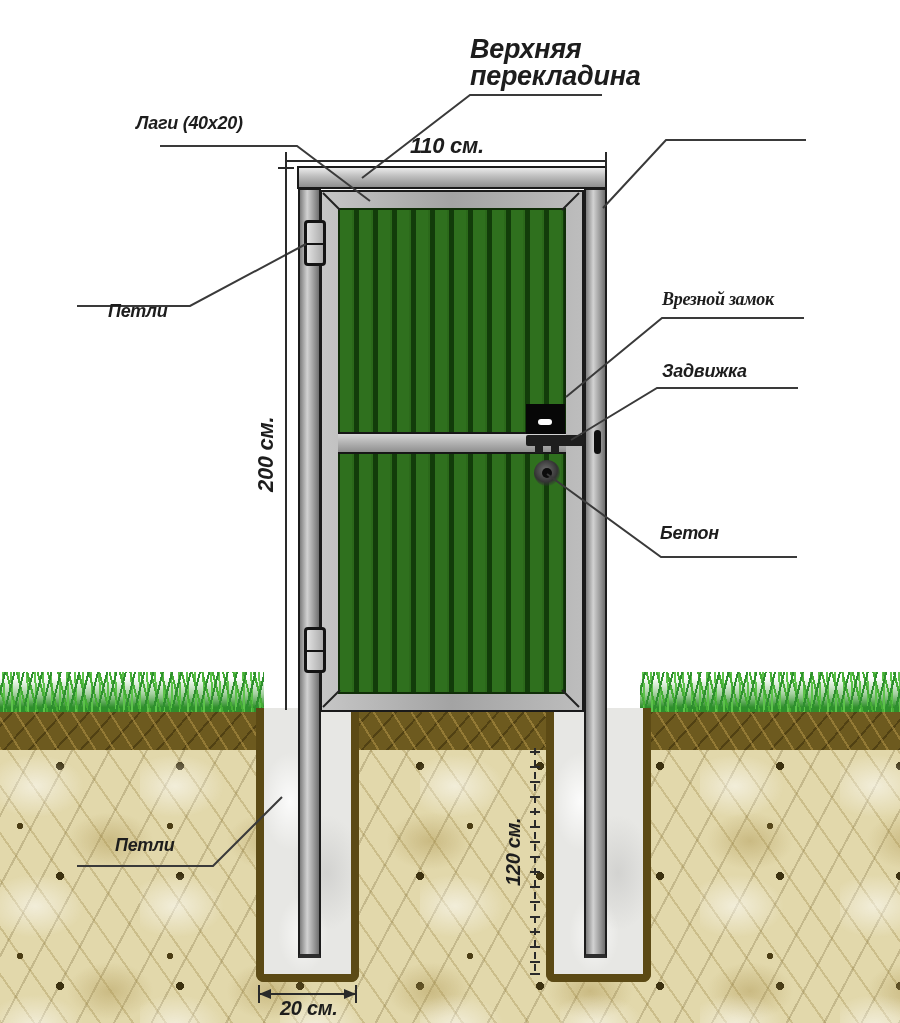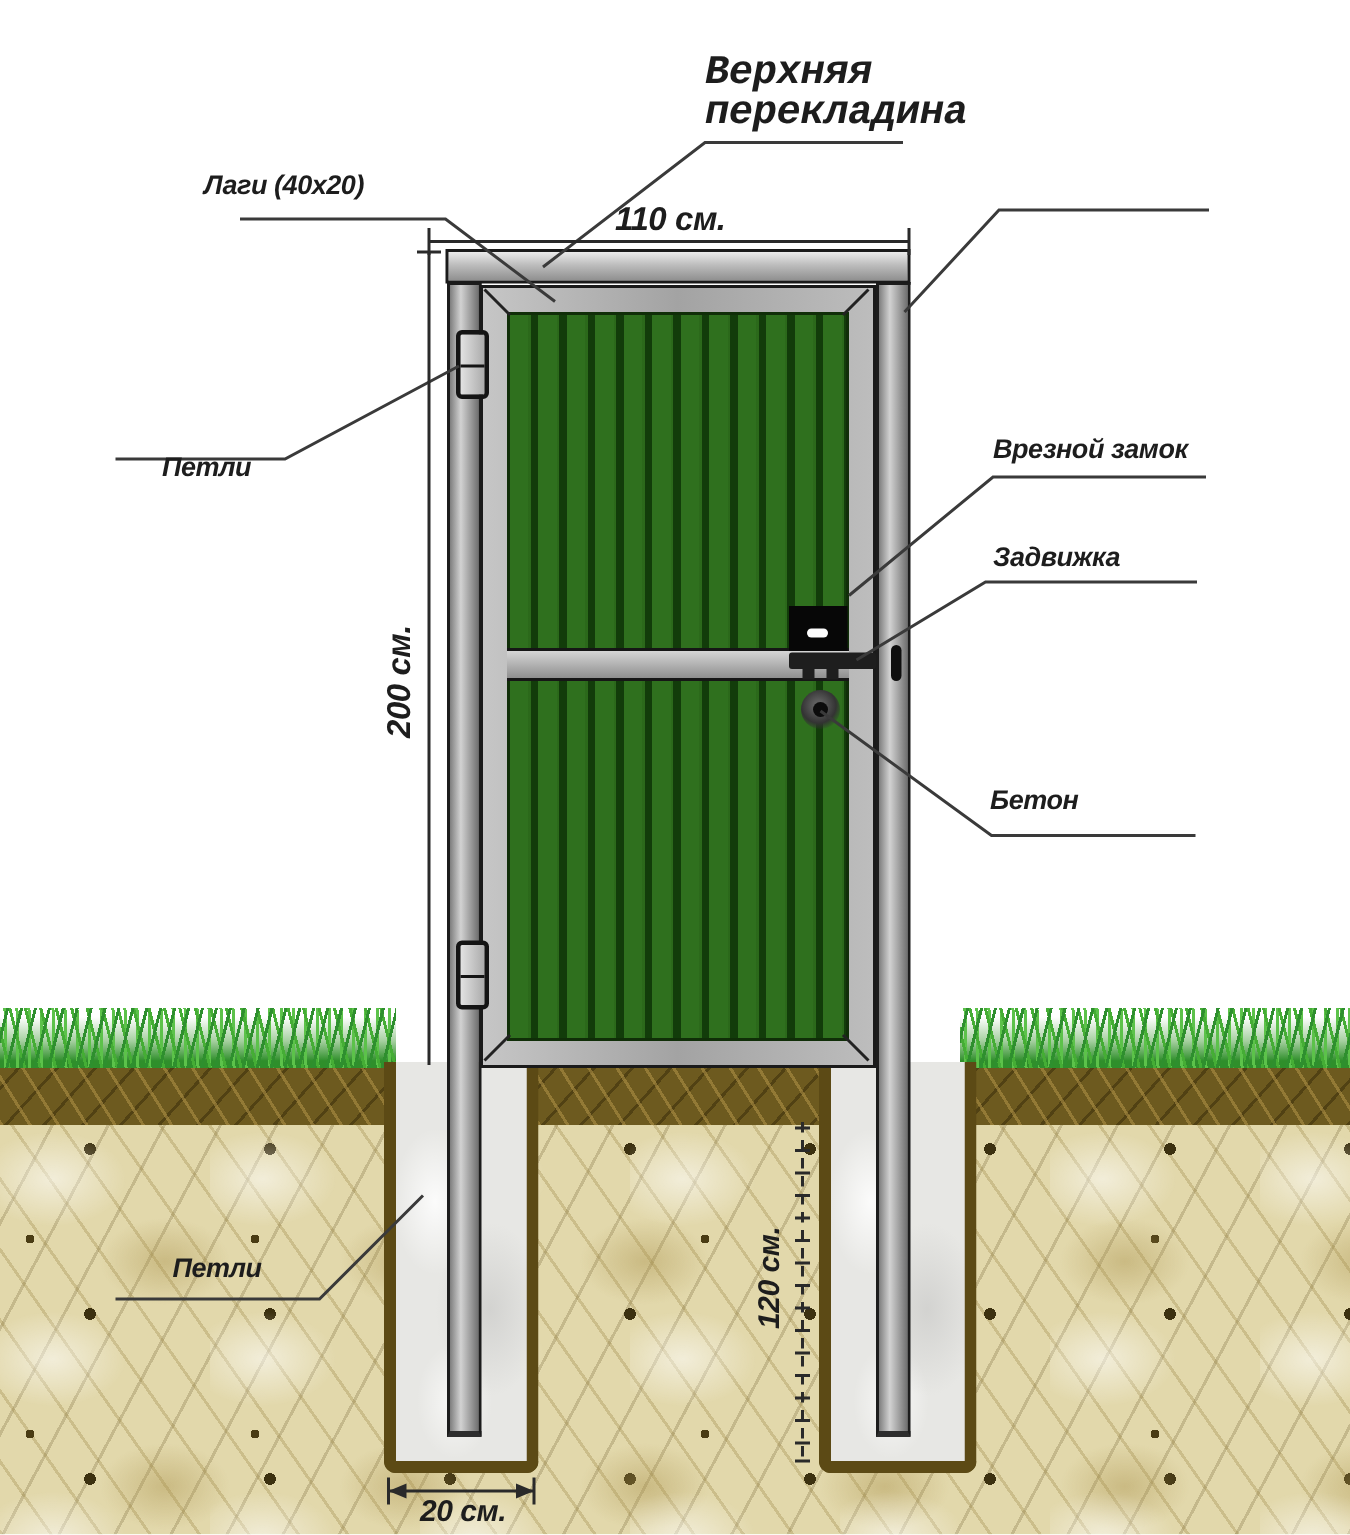--- a/index.html
+++ b/index.html
@@ -109,21 +109,21 @@
   .hinge.top{top:220px;}
   .hinge.bottom{top:627px;}
   .hinge-split{position:absolute;left:0;right:0;top:50%;height:2px;background:#141414;}
   
   #lines{position:absolute;left:0;top:0;z-index:8;pointer-events:none;}
   
   .label{
     position:absolute;z-index:9;color:#1d1d1d;font-style:italic;font-weight:bold;
     font-size:18px;line-height:27px;white-space:pre-line;letter-spacing:-0.3px;
   }
-  .label.big{font-size:27px;font-family:Liberation Mono, monospace;}
+  .label.big{font-size:27px;}
   .dim{font-size:22px;}
   .dim.small{font-size:20px;}
   .vtext{writing-mode:vertical-rl;transform:rotate(180deg);}
 </style>
 </head>
 <body>
 
 <div id="canvas">
 
   <div class="subsoil"></div>
@@ -200,21 +200,21 @@
     <g fill="#2a2a2a" stroke="none">
       <path d="M259 994 L271 989 L271 999 Z"></path>
       <path d="M356 994 L344 989 L344 999 Z"></path>
     </g>
   </svg>
 
   <div class="label big" style="left:470px;top:36px;">Верхняя
 перекладина</div>
   <div class="label" style="left:136px;top:110px;">Лаги (40x20)</div>
   <div class="label" style="left:108px;top:270px;margin-top:28px;">Петли</div>
-  <div class="label" style="left:662px;top:286px;">Врезной замок</div>
+  <div class="label" style="left:662px;top:286px;font-family:Liberation Serif, serif;">Врезной замок</div>
   <div class="label" style="left:662px;top:358px;">Задвижка</div>
   <div class="label" style="left:660px;top:520px;">Бетон</div>
   <div class="label" style="left:115px;top:832px;">Петли</div>
 
   <div class="label dim" style="left:410px;top:132px;">110 см.</div>
   <div class="label dim vtext" style="left:252px;top:396px;height:96px;">200 см.</div>
   <div class="label dim small vtext" style="left:500px;top:806px;height:80px;">120 см.</div>
   <div class="label dim small" style="left:280px;top:995px;">20 см.</div>
 </div>
 

